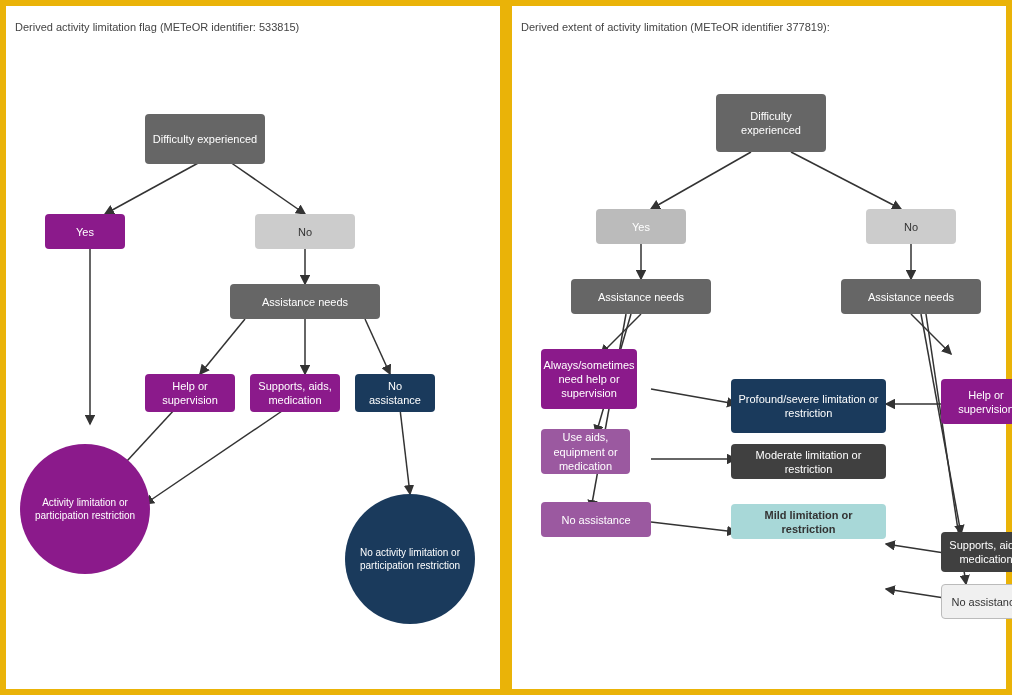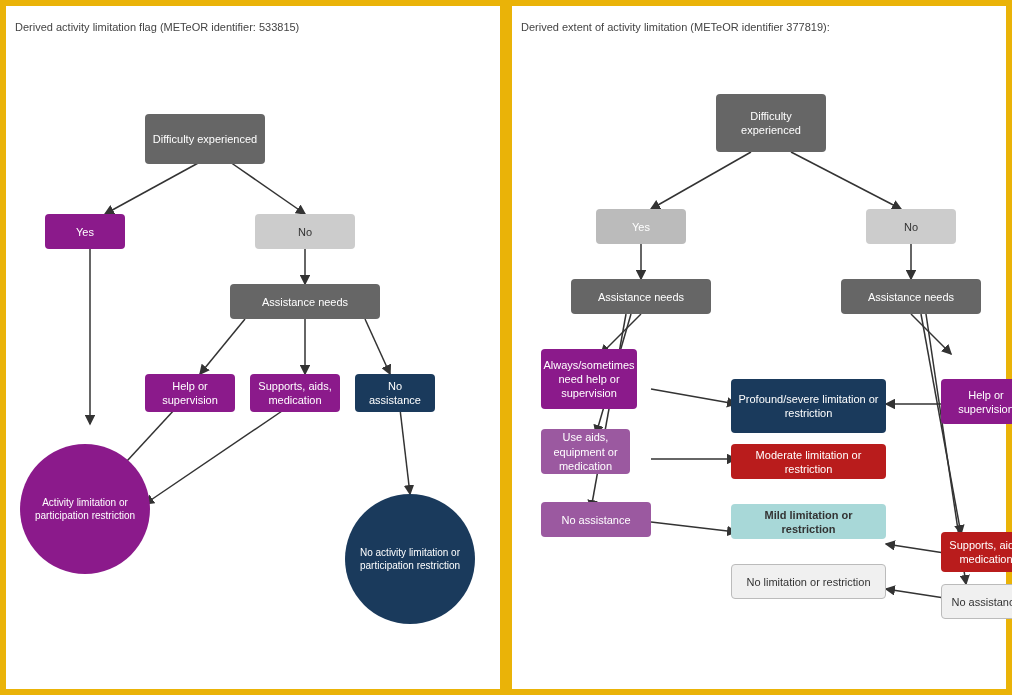--- a/index.html
+++ b/index.html
@@ -40,21 +40,21 @@
       font-size: 11px;
       line-height: 1.3;
       padding: 4px 6px;
     }
     .box-gray-dark {
       background: #666;
       color: #fff;
       border-radius: 4px;
     }
     .box-gray-med {
-      background: #b91c1c;
+      background: #404040;
       color: #fff;
       border-radius: 4px;
       text-align: center;
     }
     .box-gray-light {
       background: #bbb;
       color: #fff;
       border-radius: 4px;
     }
     .box-gray-outline {
@@ -276,23 +276,20 @@
     </div>
 
     <div class="box box-gray-med" style="left:210px;top:400px;width:155px;height:35px;">
       <span>Moderate limitation or restriction</span>
     </div>
 
     <div class="box box-teal-light" style="left:210px;top:460px;width:155px;height:35px;">
       <span>Mild limitation or restriction</span>
     </div>
 
-    <div class="box box-white-outline" style="left:210px;top:520px;width:155px;height:35px;">
-      <span>No limitation or restriction</span>
-    </div>
 
     <div class="box box-purple" style="left:420px;top:335px;width:90px;height:45px;">
       <span>Help or supervision</span>
     </div>
 
     <div class="box box-gray-med" style="left:420px;top:488px;width:90px;height:40px;">
       <span>Supports, aids, medication</span>
     </div>
 
     <div class="box box-white-outline" style="left:420px;top:540px;width:90px;height:35px;">

